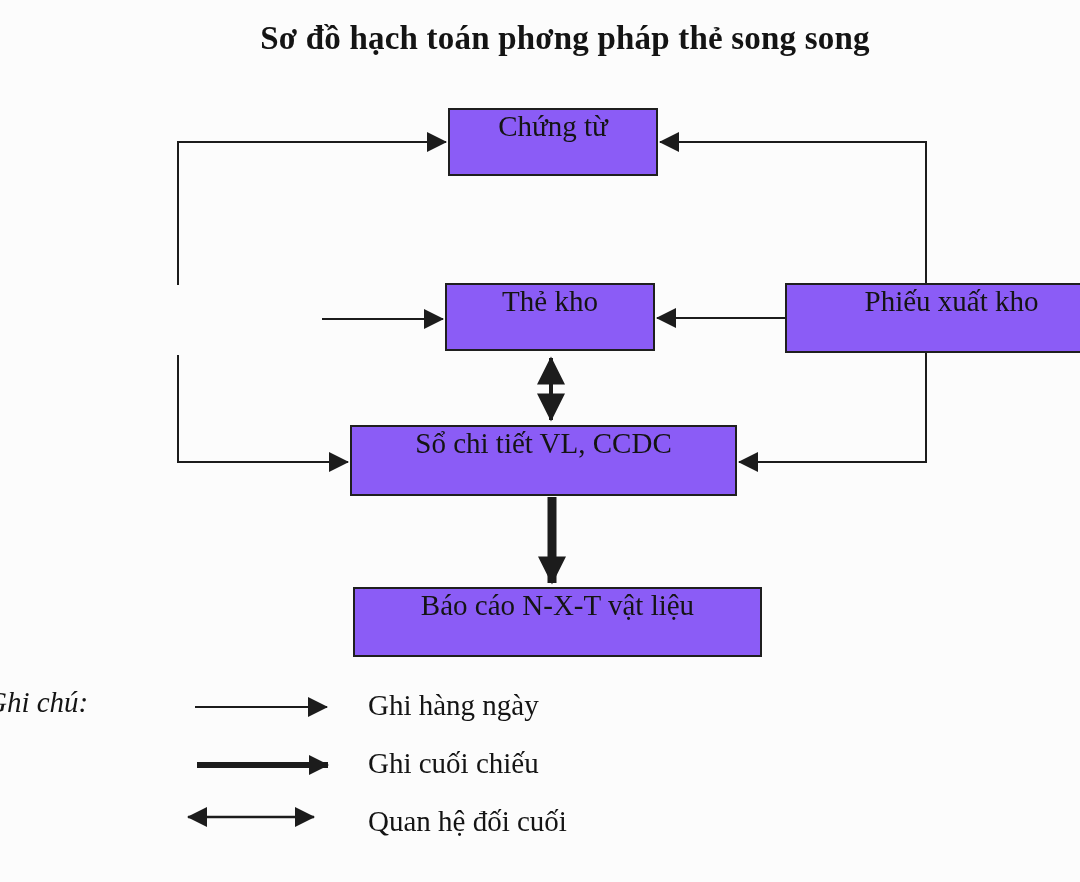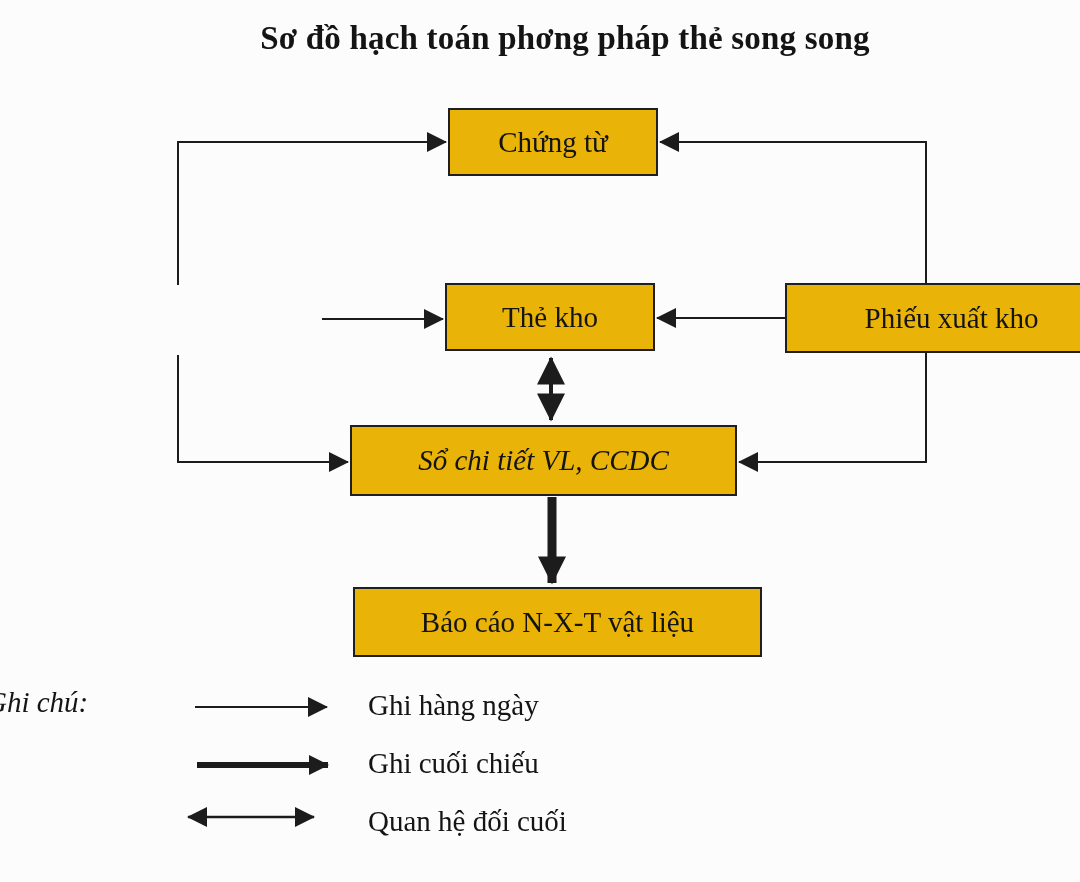--- a/index.html
+++ b/index.html
@@ -12,29 +12,29 @@
   }
   .stage{position:relative;width:1080px;height:882px;overflow:hidden;}
   .connector-layer{position:absolute;left:0;top:0;width:1080px;height:882px;z-index:1;}
   .diagram-title{
     position:absolute;left:25px;top:20px;width:1080px;
     text-align:center;font-size:33px;font-weight:bold;letter-spacing:0.2px;
     z-index:2;
   }
   .node{
     position:absolute;z-index:2;
-    background:#eab308;border:2.5px solid #1f1f1f;
-    display:flex;align-items:center;justify-content:center;
+    background:#8b5cf6;border:2.5px solid #1f1f1f;
+    display:flex;justify-content:center;
     font-size:29px;white-space:nowrap;box-sizing:border-box;
   }
   .node-chung-tu   {left:448px;top:108px;width:210px;height:68px;}
   .node-phieu-nhap {left:32px; top:285px;width:290px;height:70px;}
   .node-the-kho    {left:445px;top:283px;width:210px;height:68px;}
   .node-phieu-xuat {left:785px;top:283px;width:333px;height:70px;}
-  .node-so-chi-tiet{left:350px;top:425px;width:387px;height:71px;font-style:italic;}
+  .node-so-chi-tiet{left:350px;top:425px;width:387px;height:71px;}
   .node-bao-cao    {left:353px;top:587px;width:409px;height:70px;}
   .legend-heading{
     position:absolute;left:-14px;top:686px;
     font-style:italic;font-size:29px;z-index:2;white-space:nowrap;
   }
   .legend-label{
     position:absolute;left:368px;font-size:29px;z-index:2;white-space:nowrap;
   }
   .legend-label-0{top:689px;}
   .legend-label-1{top:747px;}

